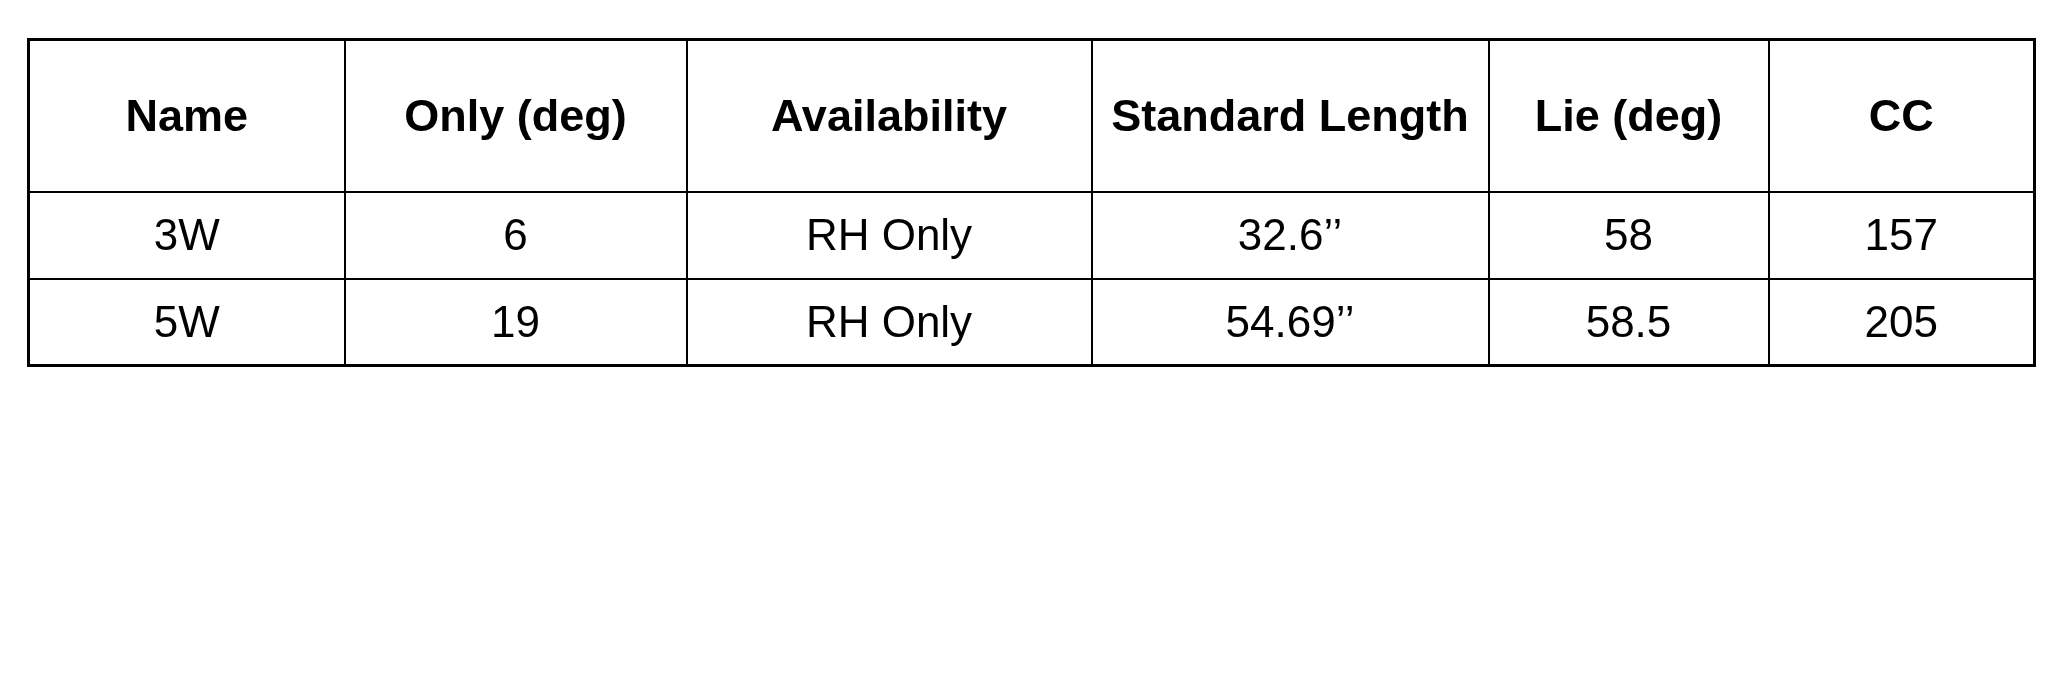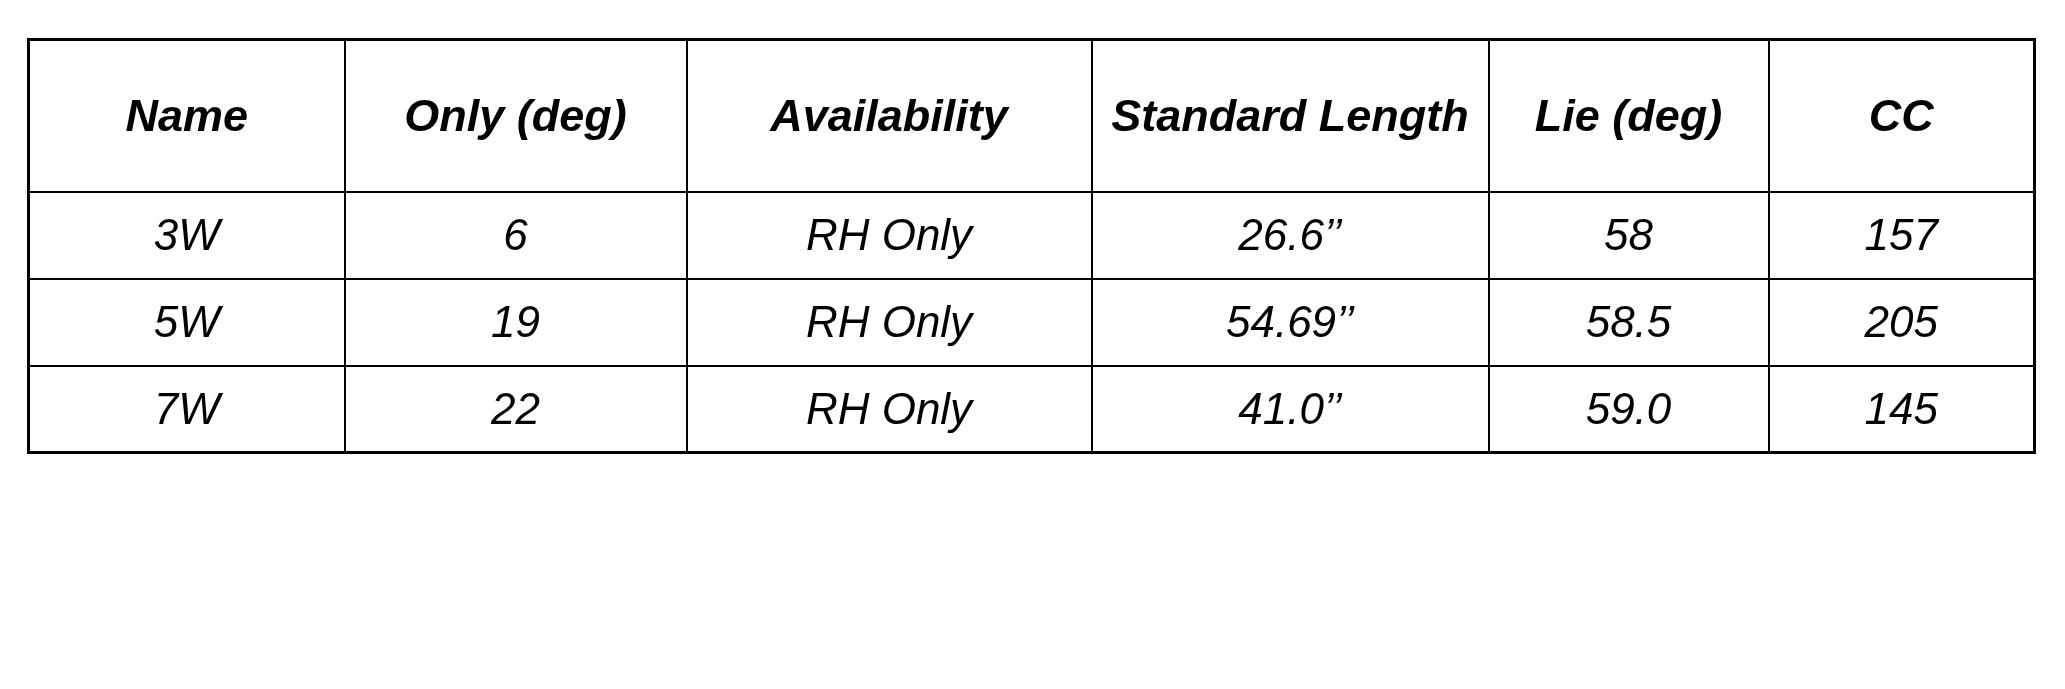--- a/index.html
+++ b/index.html
@@ -12,21 +12,20 @@
   }
   .spec-table {
     position: absolute;
     left: 27px;
     top: 38px;
     border-collapse: collapse;
     table-layout: fixed;
     color: #000000;
     background: #ffffff;
     border: 3px solid #000000;
-    font-style: italic;
   }
   .spec-table th, .spec-table td {
     border: 2px solid #000000;
     text-align: center;
     vertical-align: middle;
     padding: 0;
     overflow: hidden;
     white-space: nowrap;
   }
   .spec-table thead tr { height: 152px; }
@@ -61,34 +60,26 @@
       <th>Standard Length</th>
       <th>Lie (deg)</th>
       <th>CC</th>
     </tr>
   </thead>
   <tbody>
     <tr>
       <td>3W</td>
       <td>6</td>
       <td>RH Only</td>
-      <td>26.6’’</td>
+      <td>32.6’’</td>
       <td>58</td>
       <td>157</td>
     </tr>
     <tr>
       <td>5W</td>
       <td>19</td>
       <td>RH Only</td>
       <td>54.69’’</td>
       <td>58.5</td>
       <td>205</td>
     </tr>
-    <tr>
-      <td>7W</td>
-      <td>22</td>
-      <td>RH Only</td>
-      <td>41.0’’</td>
-      <td>59.0</td>
-      <td>145</td>
-    </tr>
   </tbody>
 </table>
 
 </body></html>

